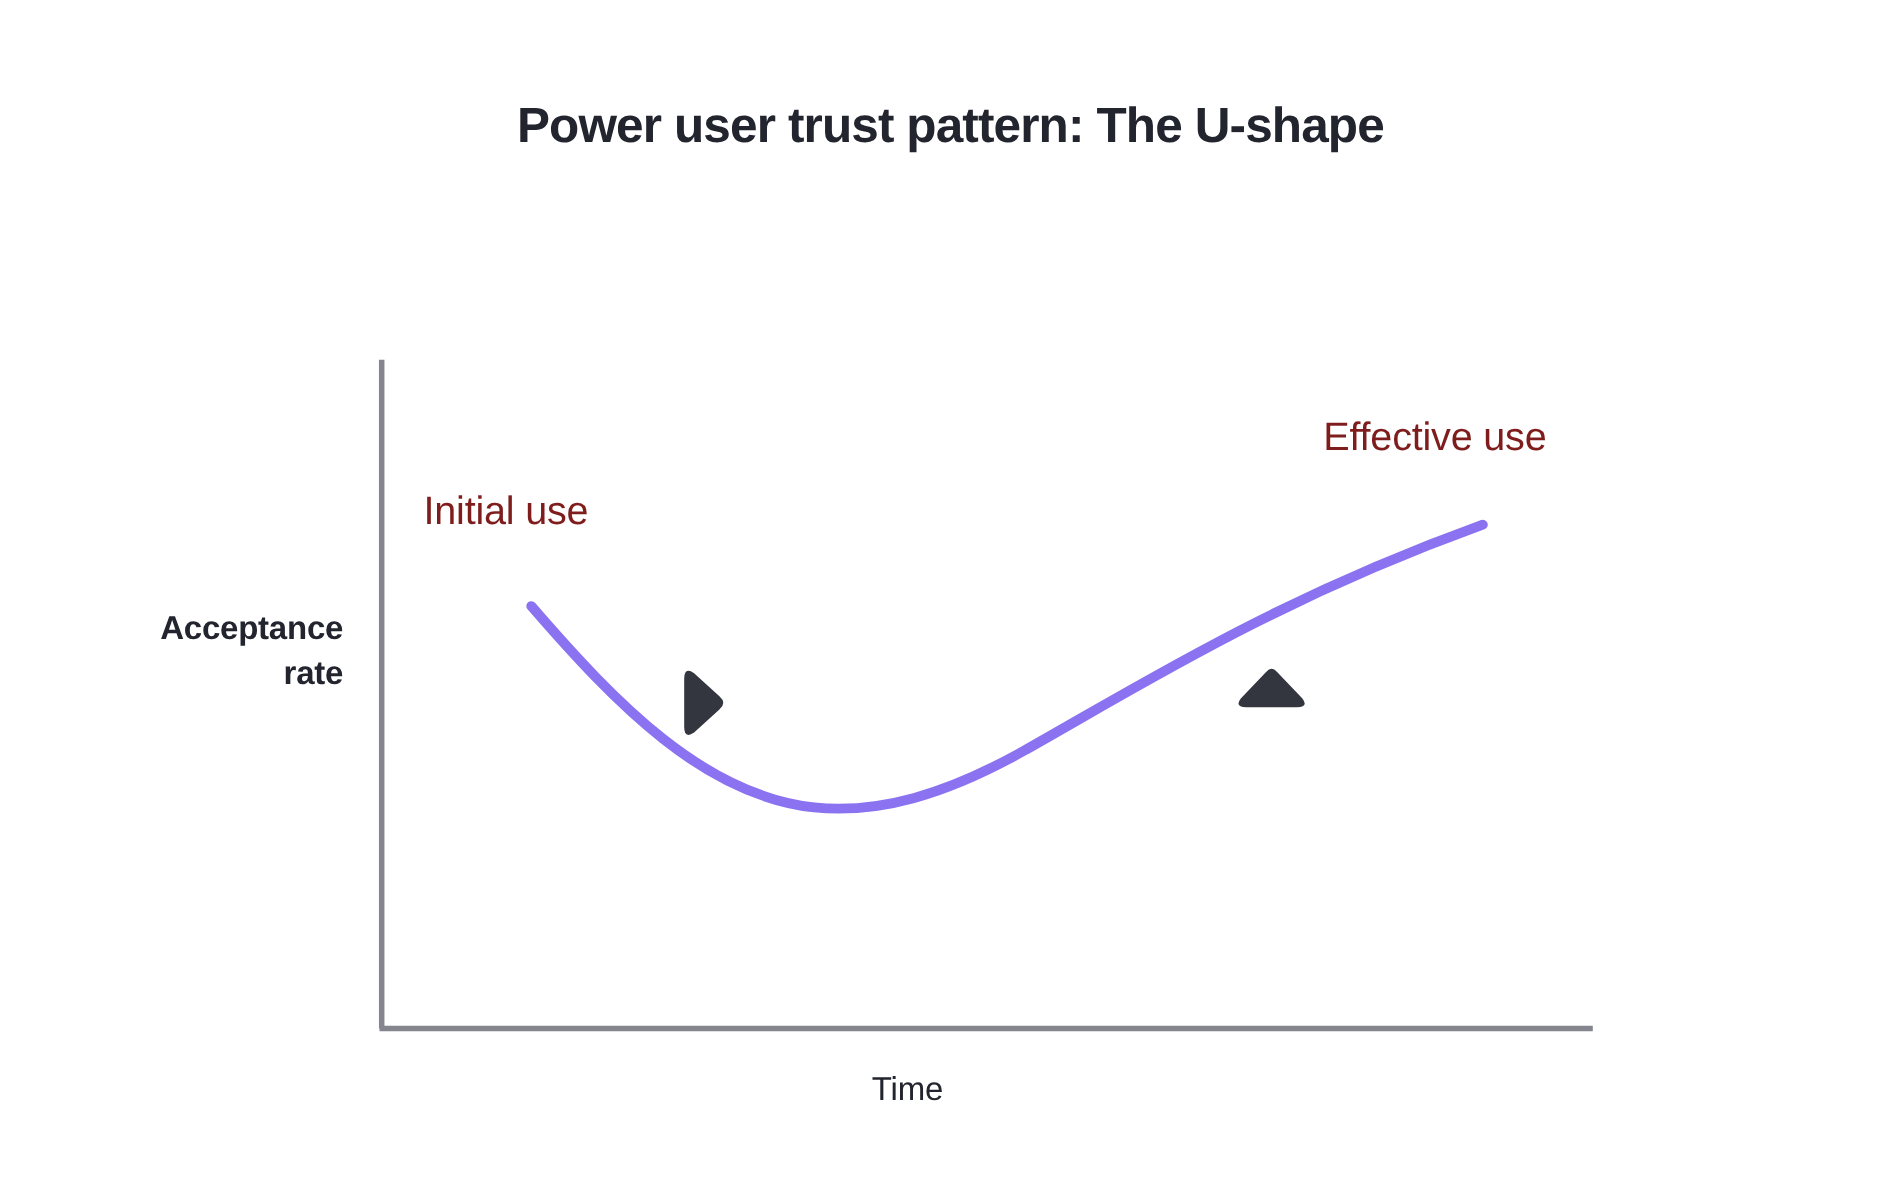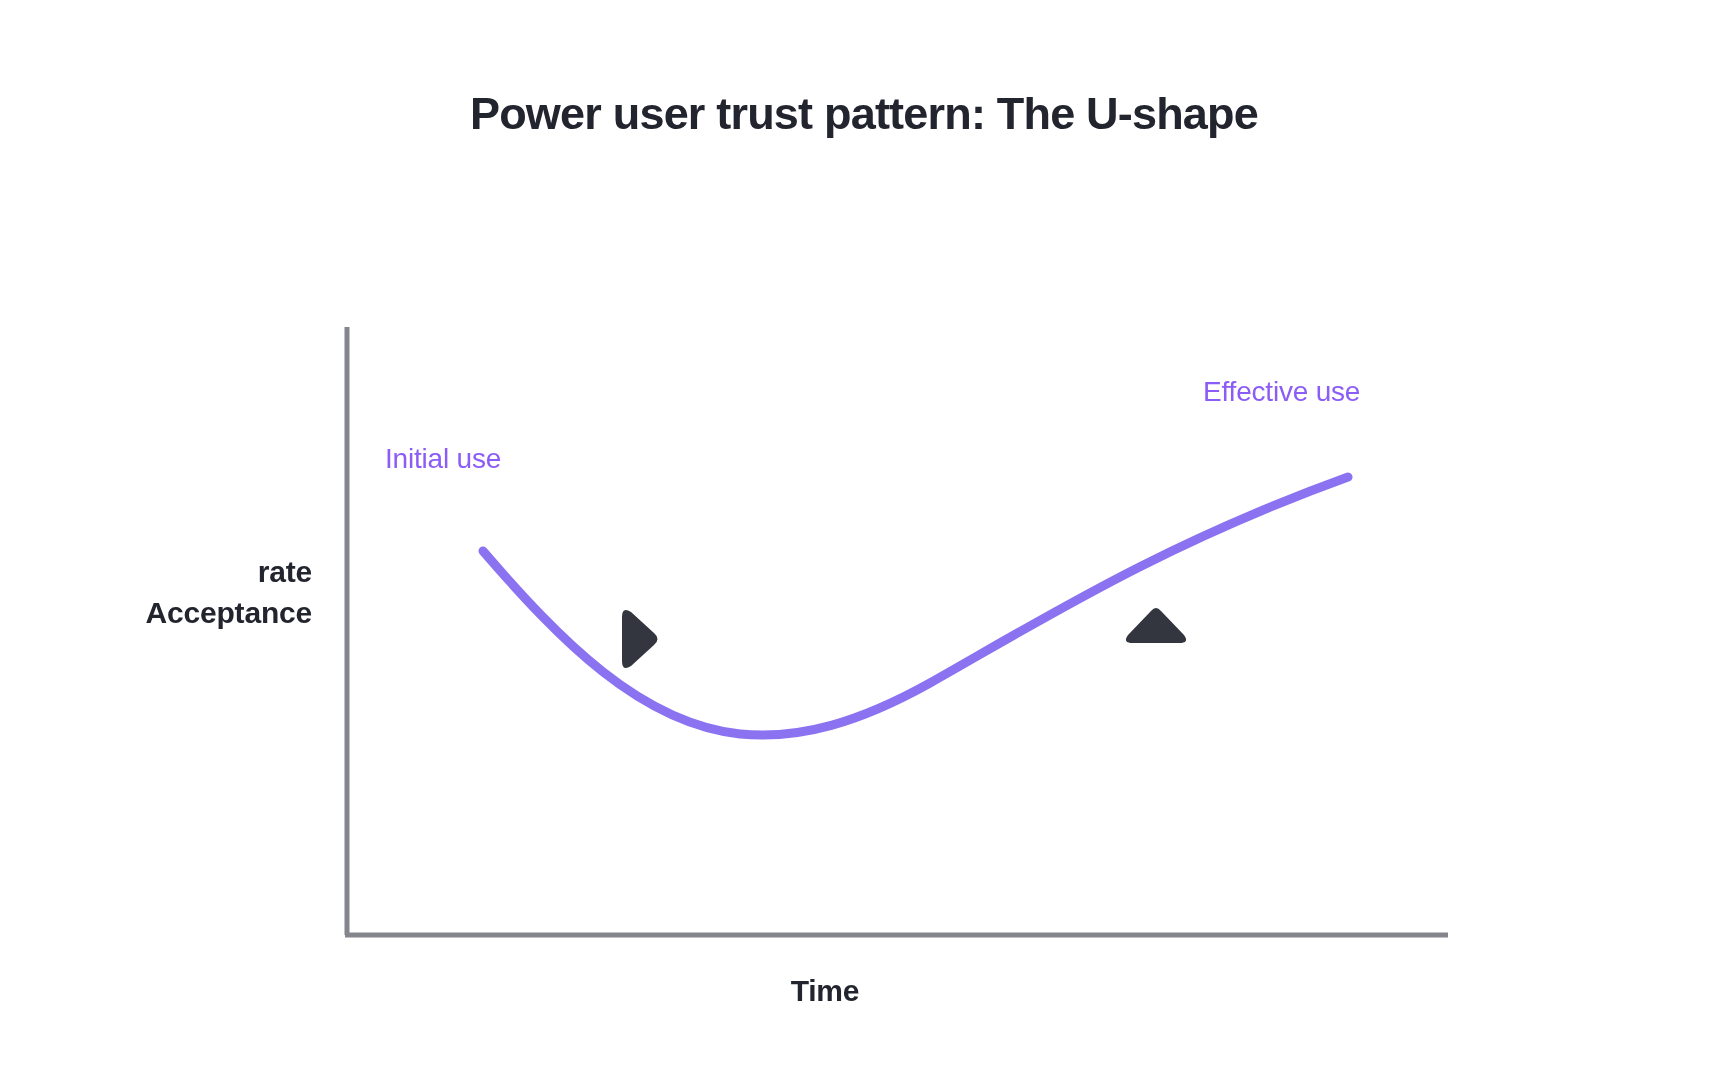--- a/index.html
+++ b/index.html
@@ -52,31 +52,31 @@
   }
 
   
   .x-axis-label {
     position: absolute;
     left: 645px;
     top: 974px;
     width: 360px;
     text-align: center;
     font-size: 30px;
-    font-weight: 700;
+    font-weight: 400;
     color: #22242e;
     letter-spacing: -0.2px;
   }
 
   
   .annotation {
     position: absolute;
-    font-size: 28px;
+    font-size: 36px;
     font-weight: 400;
-    color: #8b5cf6;
+    color: #7f1d1d;
     white-space: nowrap;
     letter-spacing: -0.2px;
   }
   .ann-initial   { left: 385px; top: 443px; }
   .ann-effective { left: 1203px; top: 376px; }
   .ann-learning  { left: 753px; top: 785px; }
 
   
   .plot-svg {
     position: absolute;
@@ -88,22 +88,22 @@
   }
 </style>
 </head>
 <body>
 
 <div class="canvas">
 
   <div class="chart-title">Power user trust pattern: The U-shape</div>
 
   <div class="y-axis-label">
+    <div>Acceptance</div>
     <div>rate</div>
-    <div>Acceptance</div>
   </div>
 
   <div class="x-axis-label">Time</div>
 
   <div class="annotation ann-initial">Initial use</div>
 
 
   <div class="annotation ann-effective">Effective use</div>
 
   <svg class="plot-svg" viewBox="0 0 1728 1080">

